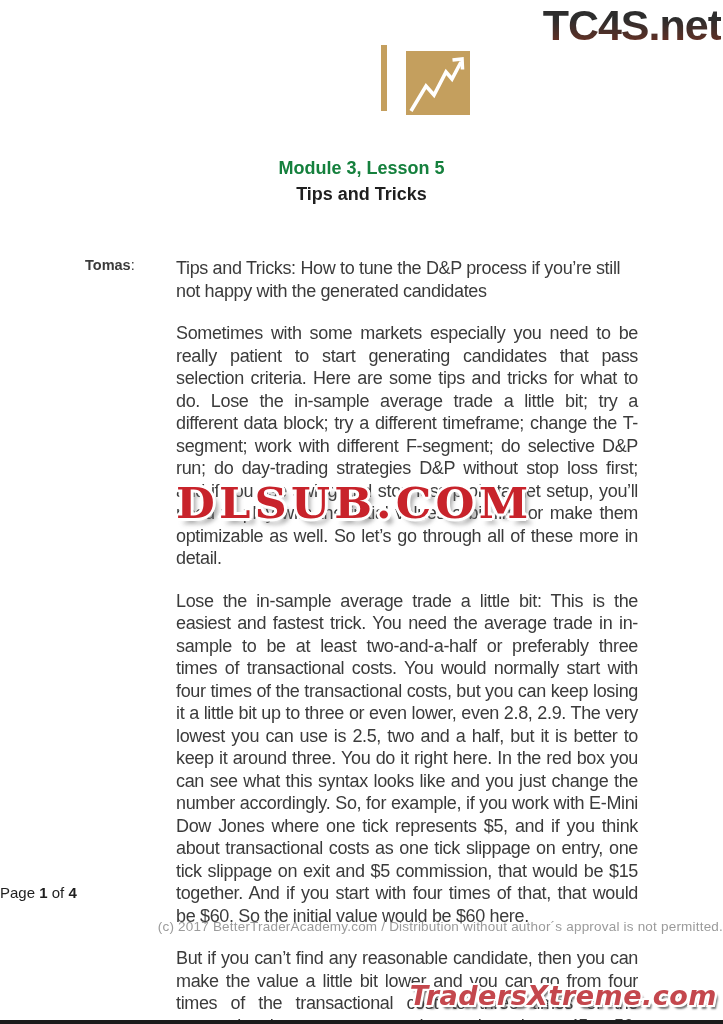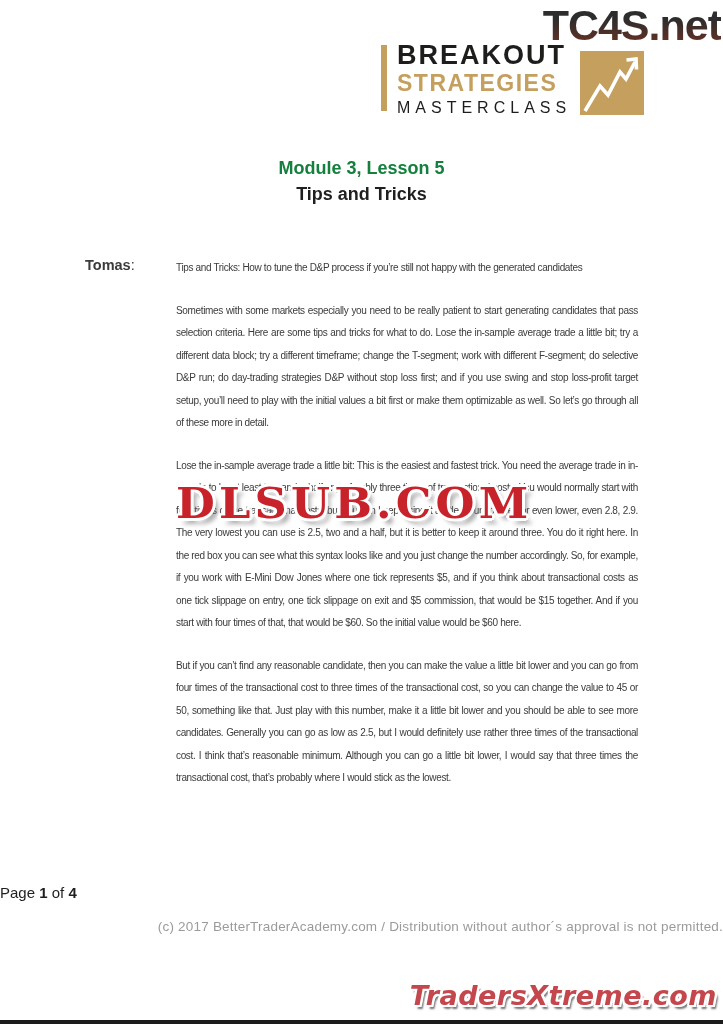--- a/index.html
+++ b/index.html
@@ -31,21 +31,21 @@
     font-size:18px;font-weight:bold;color:#15803d;}
   .title2{position:absolute;top:184px;left:0;width:100%;text-align:center;
     font-size:18px;font-weight:bold;color:#1f1f1f;}
 
   
   .dialog{position:absolute;left:85px;top:257px;width:553px;}
   .speaker{position:absolute;left:0;top:0;font-size:14.5px;color:#3b3b3b;}
   .speaker b{font-weight:bold;}
   .paras{margin-left:91px;width:462px;}
   .paras p{
-    margin:0 0 20px 0;font-size:10px;line-height:22.5px;
+    margin:0 0 20px 0;font-size:18px;line-height:22.5px;
     letter-spacing:-0.35px;text-align:justify;color:#3b3b3b;
   }
   .paras p:first-child{text-align:left;}
 
   
   .dlsub{
     position:absolute;left:176px;top:480px;
     font-family:"DejaVu Serif",serif;font-weight:bold;
     font-size:43px;letter-spacing:4px;line-height:1.1;color:#c8232b;
     transform:scaleX(1.04);transform-origin:left top;
@@ -79,25 +79,20 @@
 </style>
 </head>
 <body>
 
 <div class="page">
 
   <div class="tc4s">TC4S.net</div>
 
   <div class="brand">
     <div class="brand-bar"></div>
-    <div class="brand-text">
-      <span class="brand-line1">BREAKOUT</span>
-      <span class="brand-line2">STRATEGIES</span>
-      <span class="brand-line3">MASTERCLASS</span>
-    </div>
     <div class="brand-square">
       <svg width="64" height="64" viewBox="0 0 64 64">
         <polyline points="5,60 20,35 28,44 40,21 46,28 55,11" fill="none" stroke="#ffffff" stroke-width="3.6" stroke-linejoin="miter"></polyline>
         <polyline points="46.5,9 56,8 56.5,18.5" fill="none" stroke="#ffffff" stroke-width="3.6"></polyline>
       </svg>
     </div>
   </div>
 
   <div class="title1">Module 3, Lesson 5</div>
   <div class="title2">Tips and Tricks</div>

